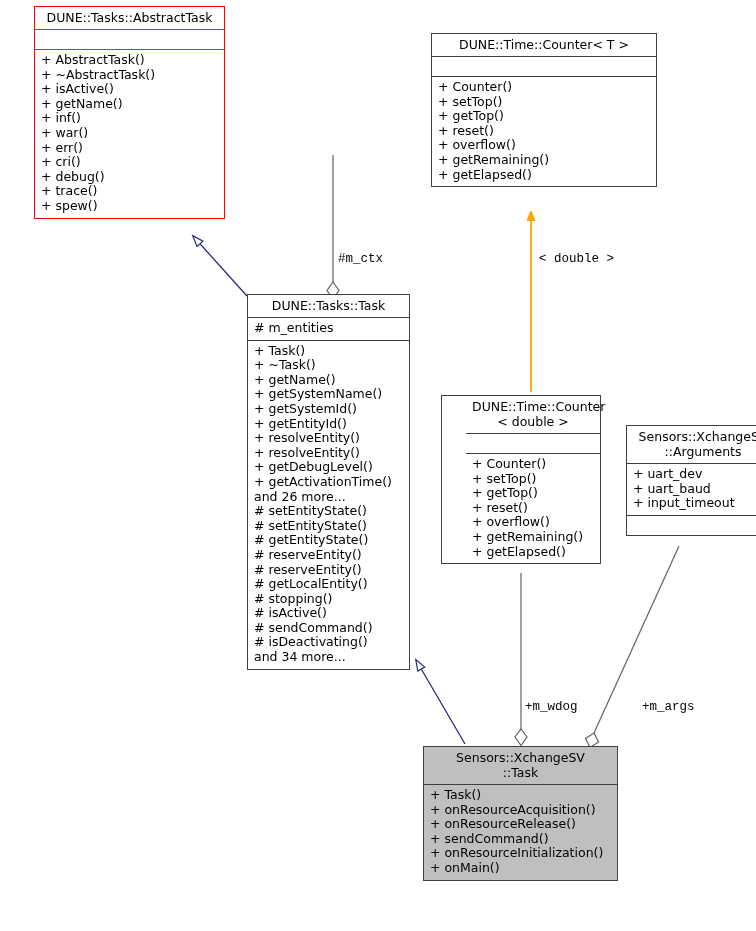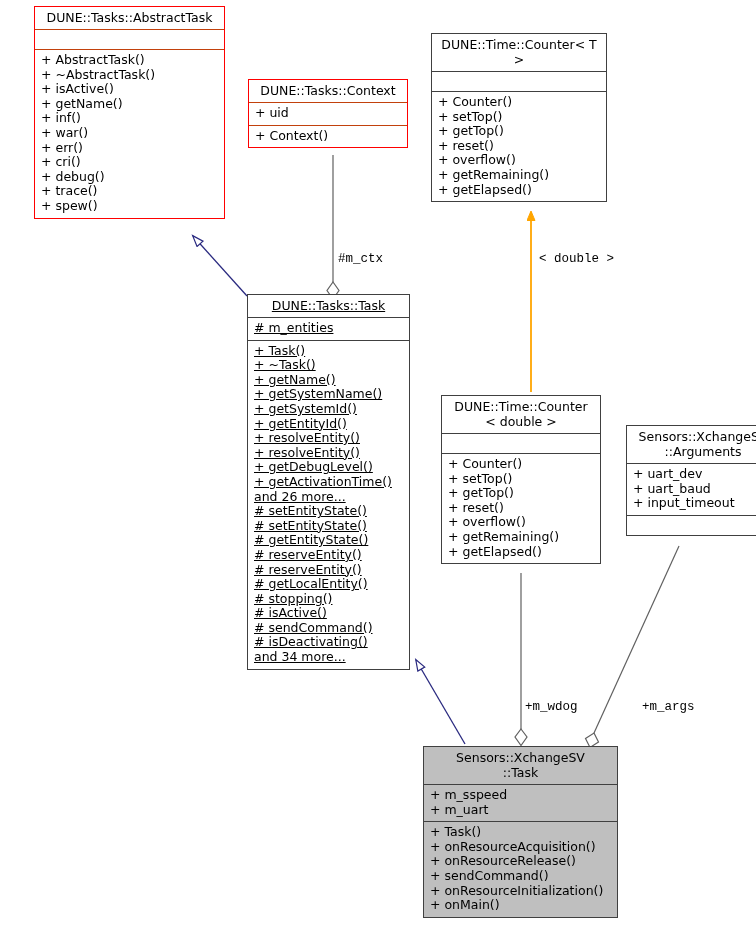--- a/index.html
+++ b/index.html
@@ -138,49 +138,38 @@
       <div class="member">+ inf()</div>
       <div class="member">+ war()</div>
       <div class="member">+ err()</div>
       <div class="member">+ cri()</div>
       <div class="member">+ debug()</div>
       <div class="member">+ trace()</div>
       <div class="member">+ spew()</div>
     </div>
   </div>
 
-  <div class="uml-box red" style="left:220px; top:79px; width:160px;">
-    <div class="compartment">
-      <div class="cls-name">DUNE::Tasks::Context</div>
-    </div>
-    <div class="compartment">
-      <div class="member">+ uid</div>
-    </div>
-    <div class="compartment">
-      <div class="member">+ Context()</div>
-    </div>
-  </div>
-
-  <div class="uml-box dark" style="left:403px; top:33px; width:176px;">
+
+  <div class="uml-box dark" style="left:403px; top:33px; width:226px;">
     <div class="compartment">
       <div class="cls-name">DUNE::Time::Counter&lt; T &gt;</div>
     </div>
     <div class="compartment empty"></div>
     <div class="compartment">
       <div class="member">+ Counter()</div>
       <div class="member">+ setTop()</div>
       <div class="member">+ getTop()</div>
       <div class="member">+ reset()</div>
       <div class="member">+ overflow()</div>
       <div class="member">+ getRemaining()</div>
       <div class="member">+ getElapsed()</div>
     </div>
   </div>
 
-  <div class="uml-box dark" style="left:219px; top:294px; width:163px;text-decoration:underline;">
+  <div class="uml-box dark" style="left:219px; top:294px; width:163px;">
     <div class="compartment">
       <div class="cls-name">DUNE::Tasks::Task</div>
     </div>
     <div class="compartment">
       <div class="member"># m_entities</div>
     </div>
     <div class="compartment">
       <div class="member">+ Task()</div>
       <div class="member">+ ~Task()</div>
       <div class="member">+ getName()</div>
@@ -199,21 +188,21 @@
       <div class="member"># reserveEntity()</div>
       <div class="member"># getLocalEntity()</div>
       <div class="member"># stopping()</div>
       <div class="member"># isActive()</div>
       <div class="member"># sendCommand()</div>
       <div class="member"># isDeactivating()</div>
       <div class="member">and 34 more...</div>
     </div>
   </div>
 
-  <div class="uml-box dark" style="left:413px; top:395px; width:160px;">
+  <div class="uml-box dark" style="left:413px; top:395px; width:160px;padding-left:24px;">
     <div class="compartment">
       <div class="cls-name">DUNE::Time::Counter
 &lt; double &gt;</div>
     </div>
     <div class="compartment empty"></div>
     <div class="compartment">
       <div class="member">+ Counter()</div>
       <div class="member">+ setTop()</div>
       <div class="member">+ getTop()</div>
       <div class="member">+ reset()</div>
@@ -235,24 +224,20 @@
     </div>
     <div class="compartment empty"></div>
   </div>
 
   <div class="uml-box gray" style="left:395px; top:746px; width:195px;">
     <div class="compartment">
       <div class="cls-name">Sensors::XchangeSV
 ::Task</div>
     </div>
     <div class="compartment">
-      <div class="member">+ m_sspeed</div>
-      <div class="member">+ m_uart</div>
-    </div>
-    <div class="compartment">
       <div class="member">+ Task()</div>
       <div class="member">+ onResourceAcquisition()</div>
       <div class="member">+ onResourceRelease()</div>
       <div class="member">+ sendCommand()</div>
       <div class="member">+ onResourceInitialization()</div>
       <div class="member">+ onMain()</div>
     </div>
   </div>
 
   <div class="edge-label" style="left:310px; top:252px;">#m_ctx</div>

